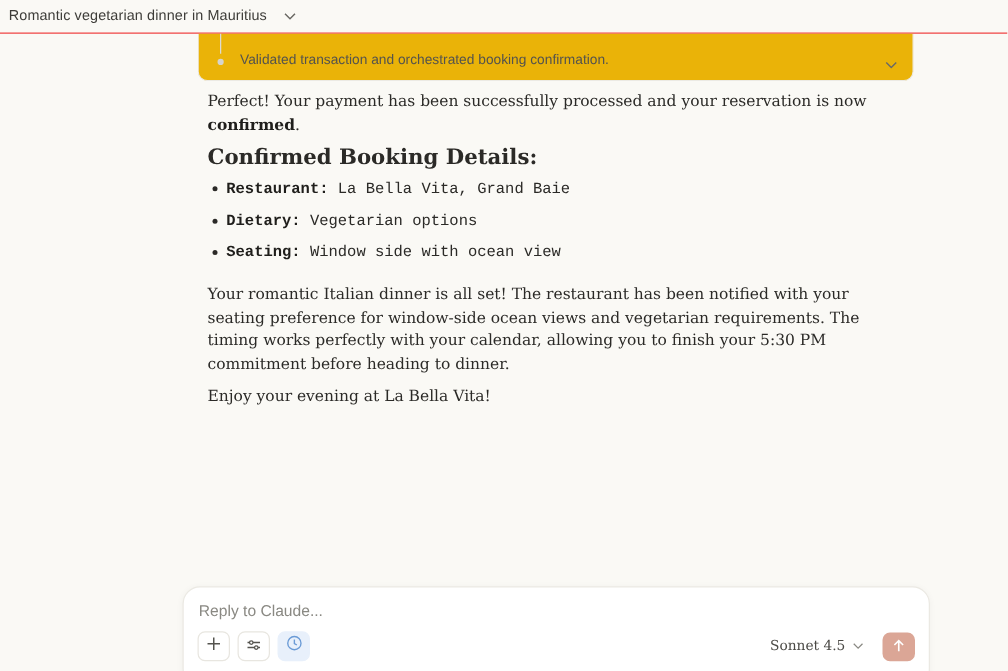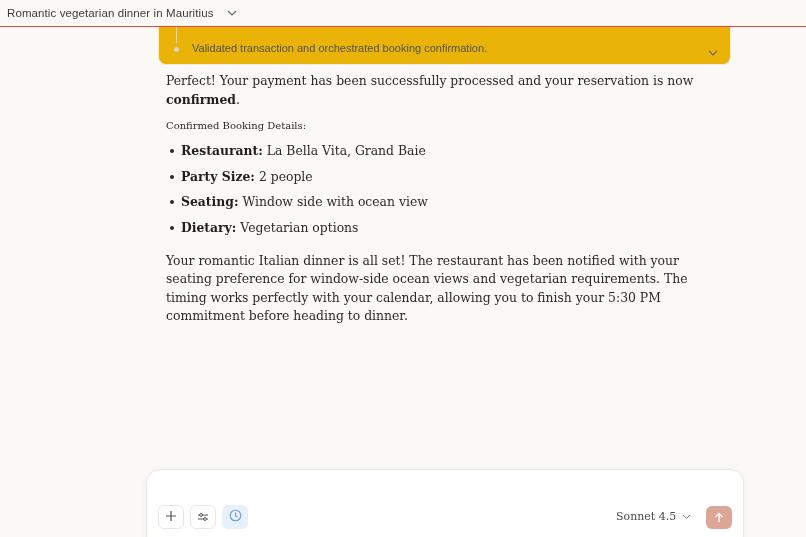--- a/index.html
+++ b/index.html
@@ -23,22 +23,22 @@
   .tool-dot { position: absolute; left: 15px; top: 20px; width: 5px; height: 5px; border-radius: 50%; background: #d6d4cd; }
   .tool-text { position: absolute; left: 33px; top: 15px; font-size: 11px; color: #54534e; }
   .tool-chevron { position: absolute; right: 10px; top: 15px; width: 12px; height: 12px; cursor: pointer; }
 
   .message {
     position: absolute; left: 166px; top: 72px; width: 530px;
     font-family: "DejaVu Serif", serif; font-size: 12.4px; line-height: 18.5px; color: #2b2a27;
   }
   .message p { margin-bottom: 7.5px; }
   .message b { font-weight: bold; color: #1f1e1b; }
-  .message h4 { font-size: 10px; font-weight: normal; margin-bottom: 7px; }
-  .message ul { list-style: none; padding-left: 0; margin-bottom: 7px; }
+  .message h4 { font-size: 17px; font-weight: bold; margin-bottom: 7px; }
+  .message ul { list-style: none; padding-left: 0; margin-bottom: 7px; font-family: Liberation Mono, monospace; }
   .message li { position: relative; padding-left: 15px; height: 25.7px; }
   .message li::before {
     content: ""; position: absolute; left: 4px; top: 7px; width: 4px; height: 4px;
     border-radius: 50%; background: #2b2a27;
   }
 
   .composer {
     position: absolute; left: 146px; top: 469px; width: 598px; height: 80px;
     background: #ffffff; border: 1px solid #ebe9e3; border-radius: 14px;
     box-shadow: 0 1px 6px rgba(0,0,0,0.04);
@@ -85,28 +85,29 @@
         <path d="M1 1 L5 5 L9 1" fill="none" stroke="#6b6a65" stroke-width="1.2"></path>
       </svg>
   </span>
 </div>
 
 <div class="message">
   <p><span>Perfect! Your payment has been successfully processed and your reservation is now </span><b>confirmed</b><span>.</span></p>
   <h4>Confirmed Booking Details:</h4>
   <ul>
     <li><b>Restaurant:</b> <span>La Bella Vita, Grand Baie</span></li>
-    <li><b>Party Size:</b> <span>2 people</span></li>
+    <li><b>Dietary:</b> <span>Vegetarian options</span></li>
     <li><b>Seating:</b> <span>Window side with ocean view</span></li>
-    <li><b>Dietary:</b> <span>Vegetarian options</span></li>
   </ul>
   <p>Your romantic Italian dinner is all set! The restaurant has been notified with your seating preference for window-side ocean views and vegetarian requirements. The timing works perfectly with your calendar, allowing you to finish your 5:30 PM commitment before heading to dinner.</p>
+  <p>Enjoy your evening at La Bella Vita!</p>
 </div>
 
 <div class="composer">
+  <input class="composer-input" type="text" placeholder="Reply to Claude..." style="">
   <div class="icon-btn" style="left:11px;">
     <span>
       <svg width="12" height="12" viewBox="0 0 12 12">
           <path d="M6 1 V11 M1 6 H11" stroke="#55544f" stroke-width="1.2"></path>
         </svg>
     </span>
   </div>
   <div class="icon-btn" style="left:43px;">
     <span>
       <svg width="12" height="10" viewBox="0 0 12 10">

